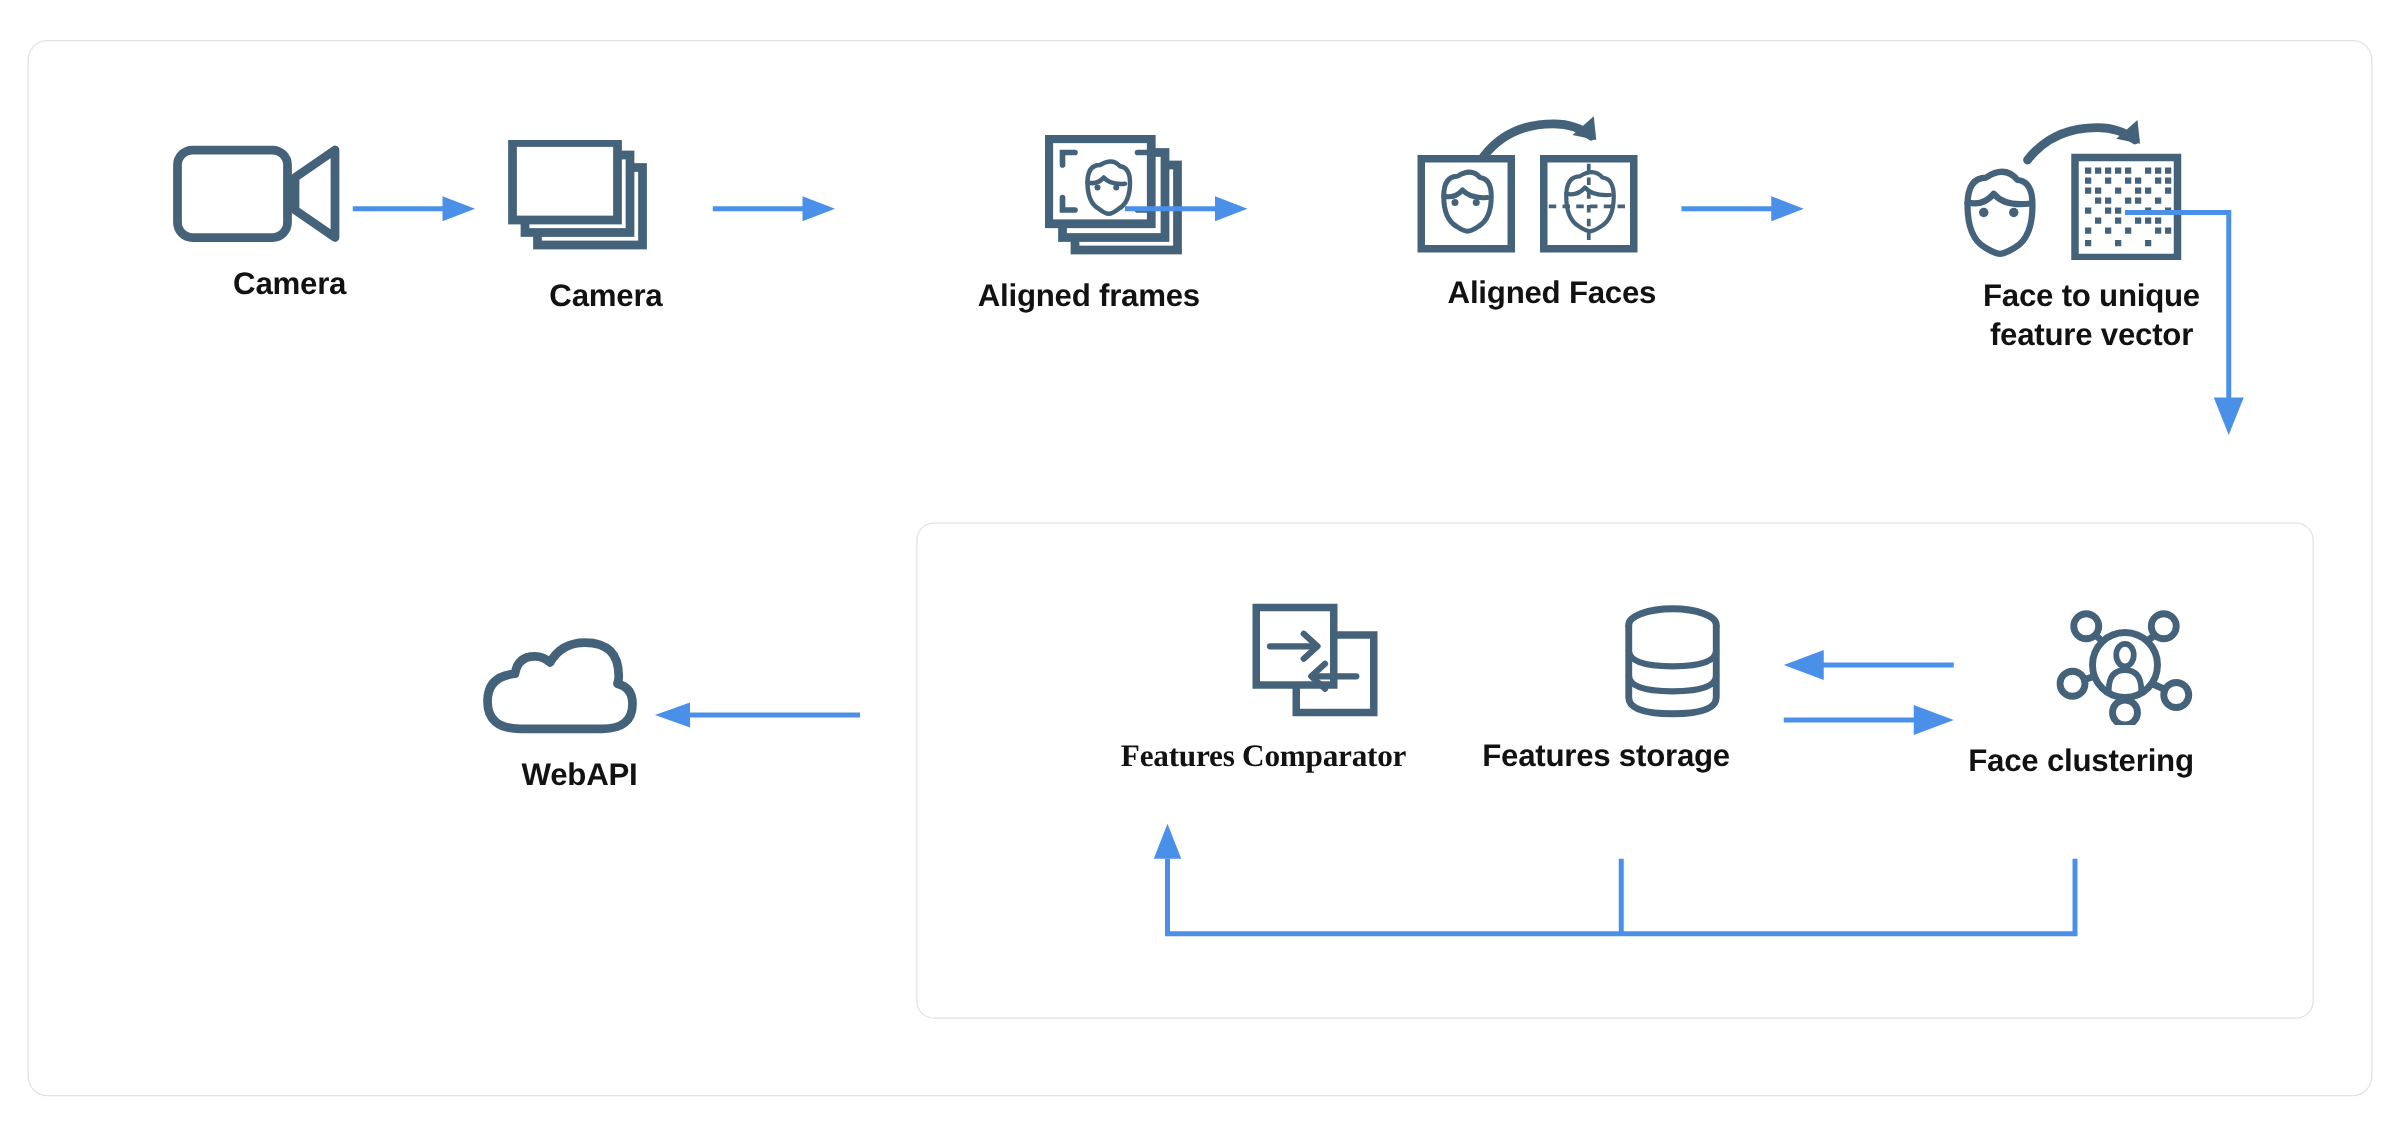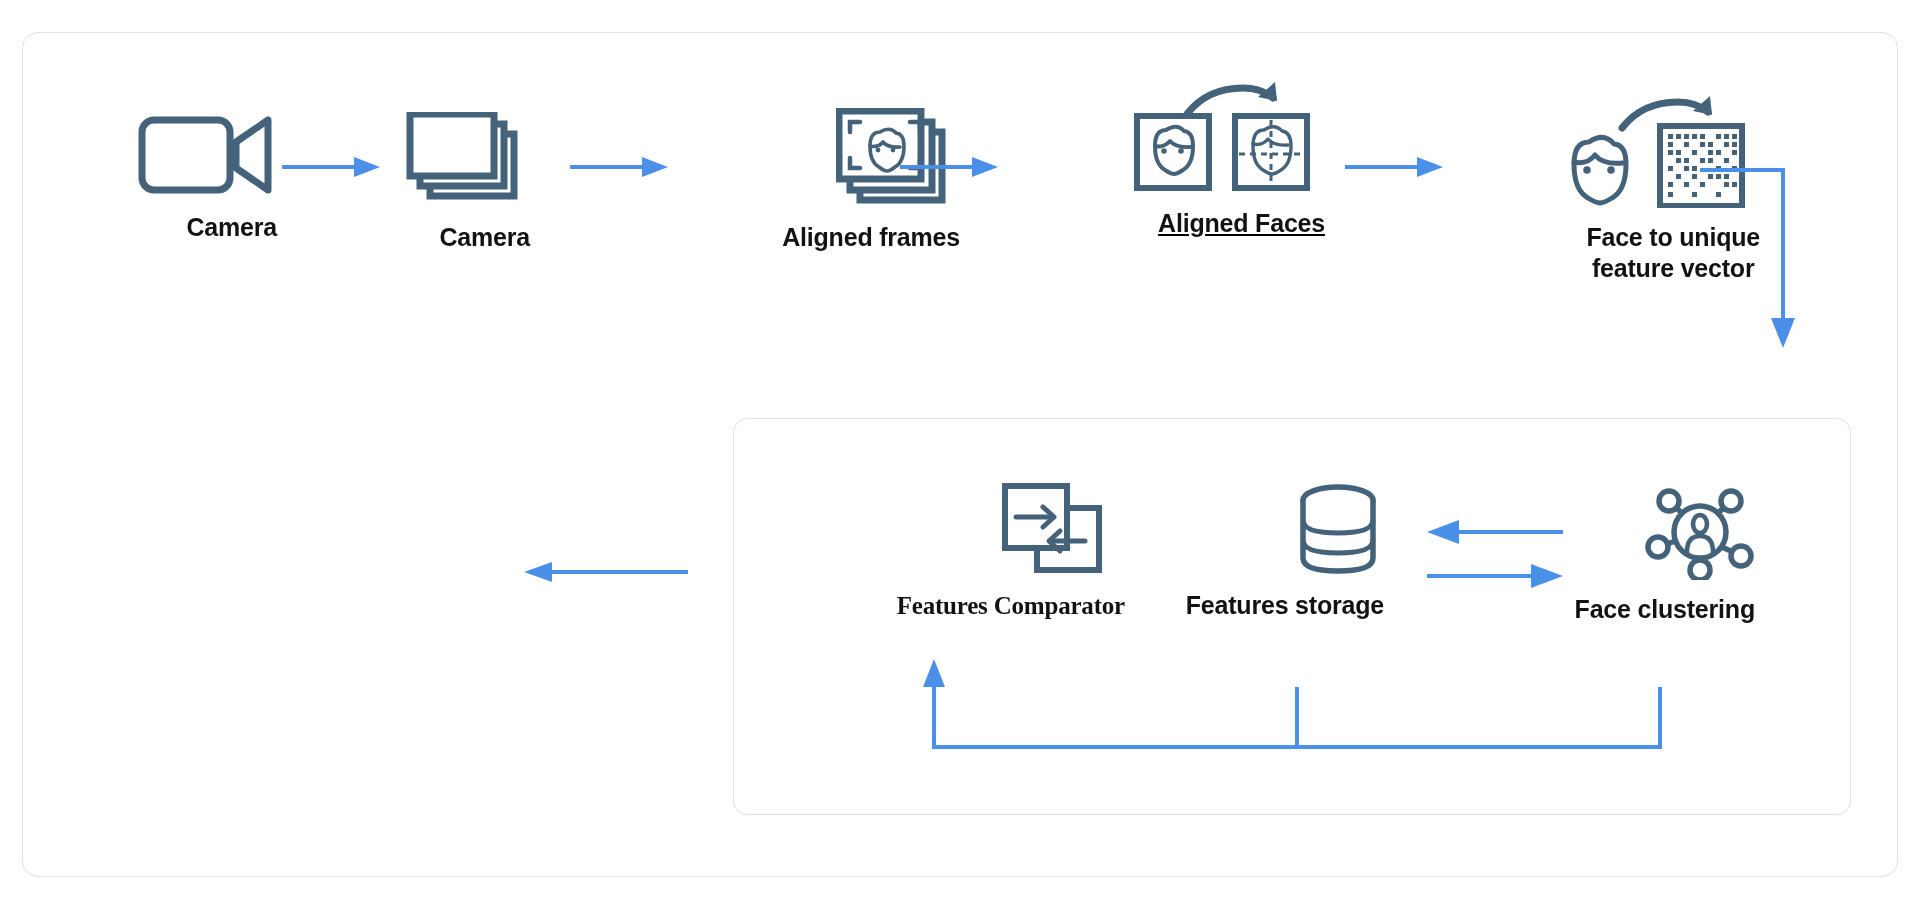--- a/index.html
+++ b/index.html
@@ -62,21 +62,21 @@
     text-align: center;
     line-height: 1.25;
     white-space: pre-line;
     letter-spacing: -0.2px;
   }
 
   
   #node-camera        { left: 62px;   top: 112px; width: 215px; }
   #node-frames        { left: 360px;  top: 112px; width: 170px; }
   #node-detected      { left: 640px;  top: 108px; width: 320px; }
-  #node-aligned       { left: 1035px; top: 74px;  width: 290px; text-decoration: underline; }
+  #node-aligned       { left: 1035px; top: 85px;  width: 290px; }
   #node-vector        { left: 1440px; top: 88px;  width: 320px; }
 
   
   #node-webapi        { left: 320px;  top: 505px; width: 190px; }
   #node-comparator    { left: 800px;  top: 482px; width: 325px; font-family: Liberation Serif, serif; }
   #node-storage       { left: 1129px; top: 482px; width: 255px; }
   #node-clustering    { left: 1510px; top: 482px; width: 245px; }
 
   
   .connector {
@@ -215,20 +215,26 @@
           <rect x="172" y="94" width="5" height="5"></rect>
         <rect x="108" y="104" width="5" height="5"></rect>
           <rect x="132" y="104" width="5" height="5"></rect>
           <rect x="156" y="104" width="5" height="5"></rect>
       </g>
     </svg>
     <div class="node-label">Face to unique
 feature vector</div>
   </div>
 
+  <div class="node" id="node-webapi">
+    <svg class="node-icon" width="128" height="86" viewBox="0 0 128 86">
+      <path d="M34 78 q-26 0 -26 -22 q0 -20 22 -22 q2 -14 16 -14 q7 0 12 5 q9 -16 28 -16 q27 0 27 27 q0 3 -1 6 q12 3 12 16 q0 20 -24 20 Z" fill="#fff" stroke="#44637a" stroke-width="7" stroke-linejoin="round"></path>
+    </svg>
+    <div class="node-label">WebAPI</div>
+  </div>
 
   <div class="node" id="node-comparator">
     <svg class="node-icon" width="124" height="94" viewBox="0 0 124 94">
       <rect x="36" y="26" width="62" height="62" fill="#fff" stroke="#44637a" stroke-width="6"></rect>
       <rect x="4" y="4" width="62" height="62" fill="#fff" stroke="#44637a" stroke-width="6"></rect>
       <g stroke="#44637a" stroke-width="5" fill="none" stroke-linecap="round" stroke-linejoin="round">
         <line x1="15" y1="35" x2="52" y2="35"></line>
         <polyline points="42,25 53,35 42,45"></polyline>
         <line x1="84" y1="59" x2="49" y2="59"></line>
         <polyline points="59,49 48,59 59,69"></polyline>

